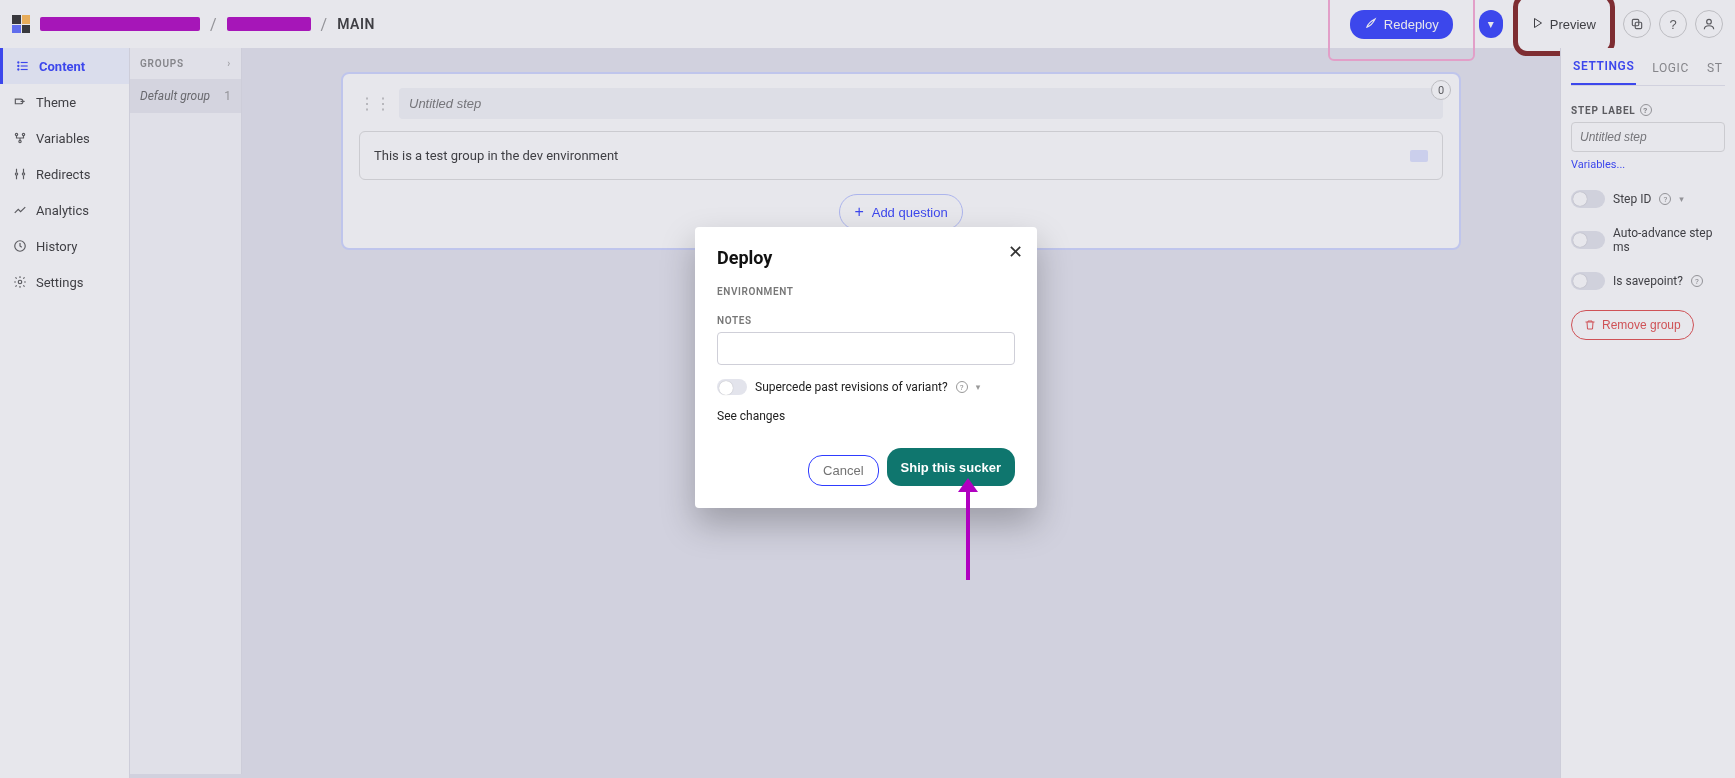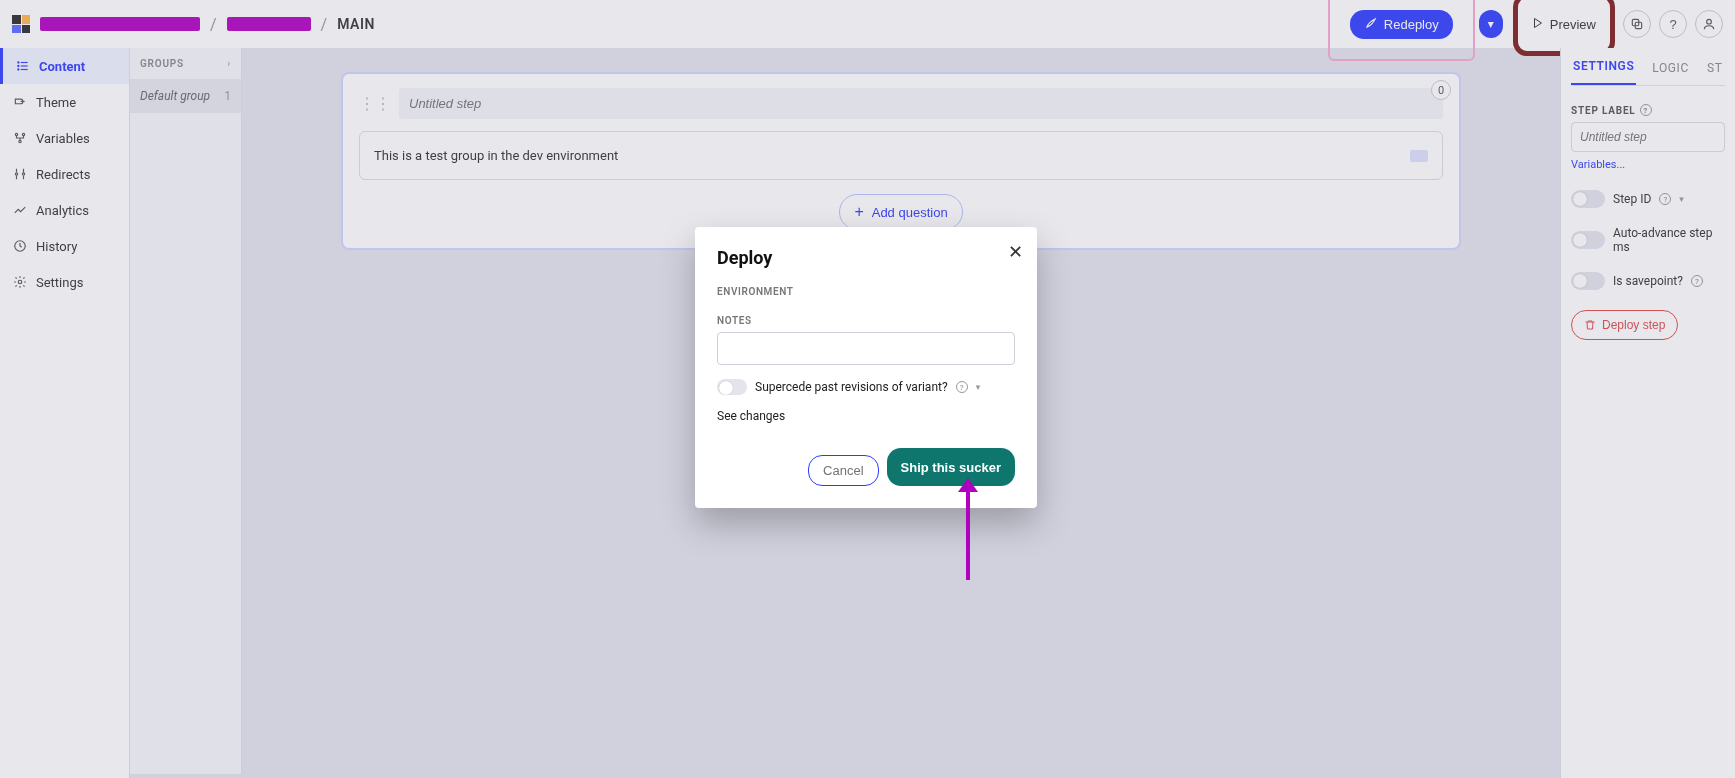--- a/index.html
+++ b/index.html
@@ -328,21 +328,21 @@
     <div class="tog"></div>
     <span>Is savepoint?</span>
     <span class="help-c">?</span>
   </div>
 
   <button class="rm-step">
     <svg width="12" height="12" viewBox="0 0 24 24" fill="none" stroke="#e24a4a" stroke-width="2">
         <polyline points="3,6 5,6 21,6"></polyline>
         <path d="M8 6V4h8v2M6 6l1 14h10l1-14"></path>
       </svg>
-    <span>Deploy step</span>
+    <span>Remove group</span>
   </button>
 </div>
 
 <div class="overlay"></div>
 
 <div class="modal">
   <h2>Deploy</h2>
   <button class="close">
     <span>✕</span>
   </button>

